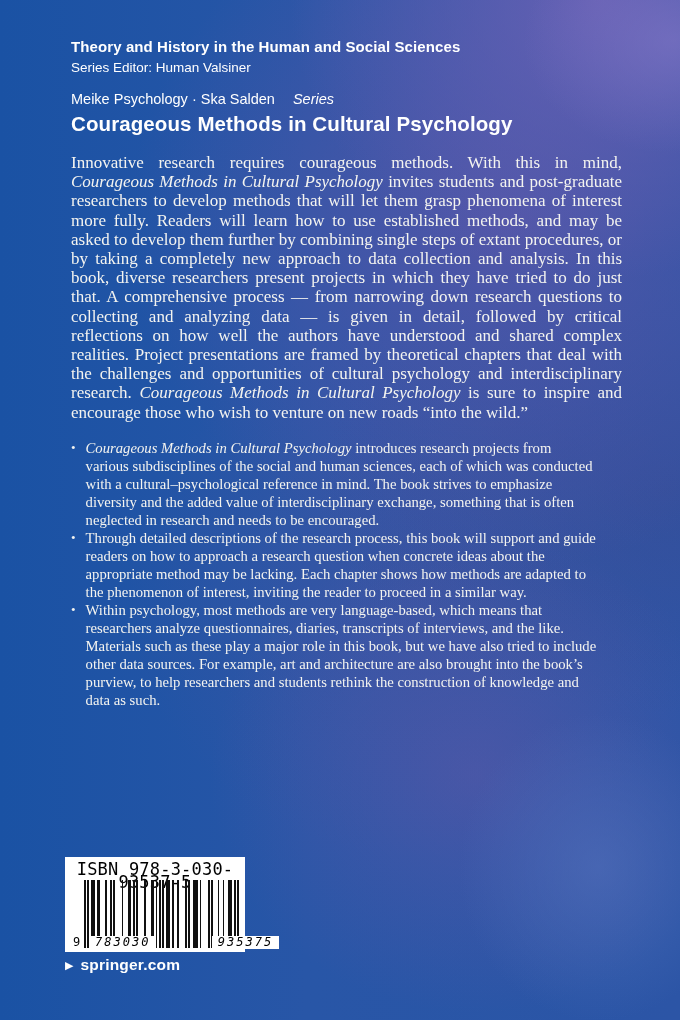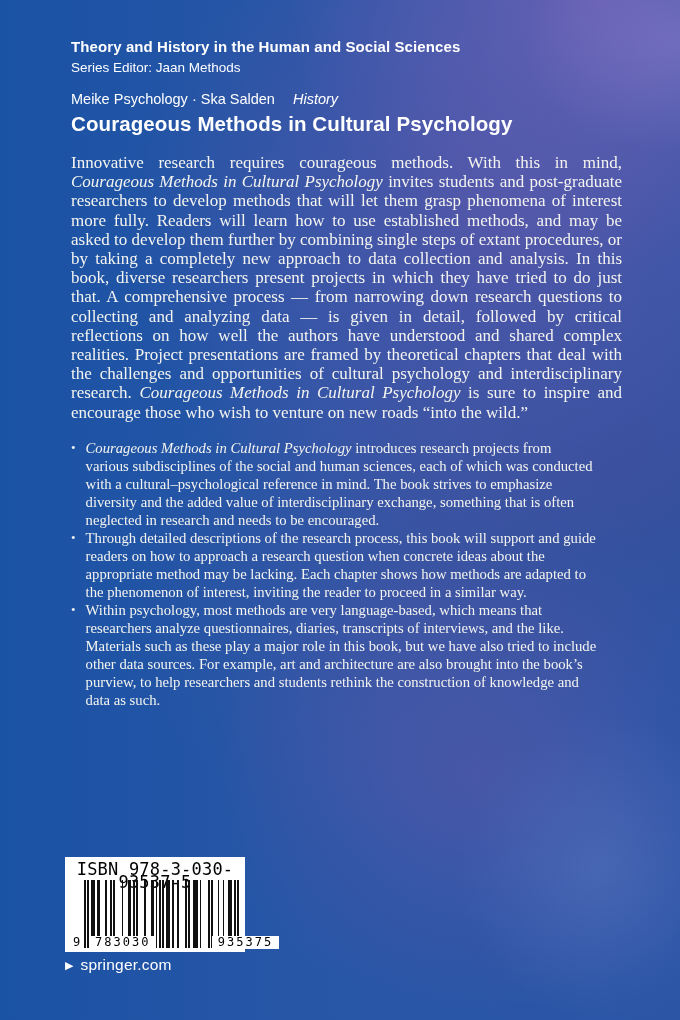--- a/index.html
+++ b/index.html
@@ -48,50 +48,50 @@
   .isbn-line{
     font-family:"DejaVu Sans Mono","Liberation Mono",monospace;
     font-size:17px;line-height:13px;text-align:center;
     padding-top:6px;letter-spacing:0.2px;
   }
   .bars-wrap{position:absolute;left:8px;right:6px;top:23px;bottom:4px;}
   .lead-digit{
     position:absolute;left:0;bottom:-1px;
     font-family:"DejaVu Sans Mono","Liberation Mono",monospace;font-size:12px;
   }
-  .bars-area{position:absolute;left:11px;right:0;top:0;bottom:0;}
+  .bars-area{position:absolute;left:11px;right:0;top:0;bottom:0;font-style:italic;}
   .bars-area svg{position:absolute;left:0;top:0;width:100%;height:100%;fill:#111;}
   .digit-group{
     position:absolute;bottom:-1px;height:13px;background:#ffffff;
     font-family:"DejaVu Sans Mono","Liberation Mono",monospace;
     font-size:12px;line-height:13px;text-align:center;letter-spacing:2px;
   }
   .digit-group.g1{left:3.5%;width:43%;}
   .digit-group.g2{left:53%;width:43%;margin-left:46px;}
   
   .footer{position:absolute;left:65px;top:956px;display:flex;align-items:center;gap:7px;color:#fff;}
   .springer-arrow{font-size:11px;line-height:11px;}
-  .springer-url{font-weight:normal;font-size:15.5px;letter-spacing:0.2px;text-align:center;}
+  .springer-url{font-weight:bold;font-size:15.5px;letter-spacing:0.2px;text-align:center;}
 </style>
 </head>
 <body>
 
 <div class="page">
 
   <div class="content">
     <div class="series-title">Theory and History in the Human and Social Sciences</div>
 
     <div class="series-editor">
       <span class="lbl">Series Editor:</span>
-      <span>Jaan Methods</span>
+      <span>Human Valsiner</span>
     </div>
 
     <div class="byline">
       <span>Meike Psychology · Ska Salden</span>
-      <span class="editors">History</span>
+      <span class="editors">Series</span>
     </div>
 
     <div class="book-title">Courageous Methods in Cultural Psychology</div>
 
     <p class="synopsis"><span>Innovative research requires courageous methods. With this in mind, </span><i>Courageous Methods in Cultural Psychology</i><span> invites students and post-graduate researchers to develop methods that will let them grasp phenomena of interest more fully. Readers will learn how to use established methods, and may be asked to develop them further by combining single steps of extant procedures, or by taking a completely new approach to data collection and analysis. In this book, diverse researchers present projects in which they have tried to do just that. A comprehensive process — from narrowing down research questions to collecting and analyzing data — is given in detail, followed by critical reflections on how well the authors have understood and shared complex realities. Project presentations are framed by theoretical chapters that deal with the challenges and opportunities of cultural psychology and interdisciplinary research. </span><i>Courageous Methods in Cultural Psychology</i><span> is sure to inspire and encourage those who wish to venture on new roads “into the wild.”</span></p>
 
     <ul class="bullets">
 
     <li>
         <span class="bullet-marker">•</span>

